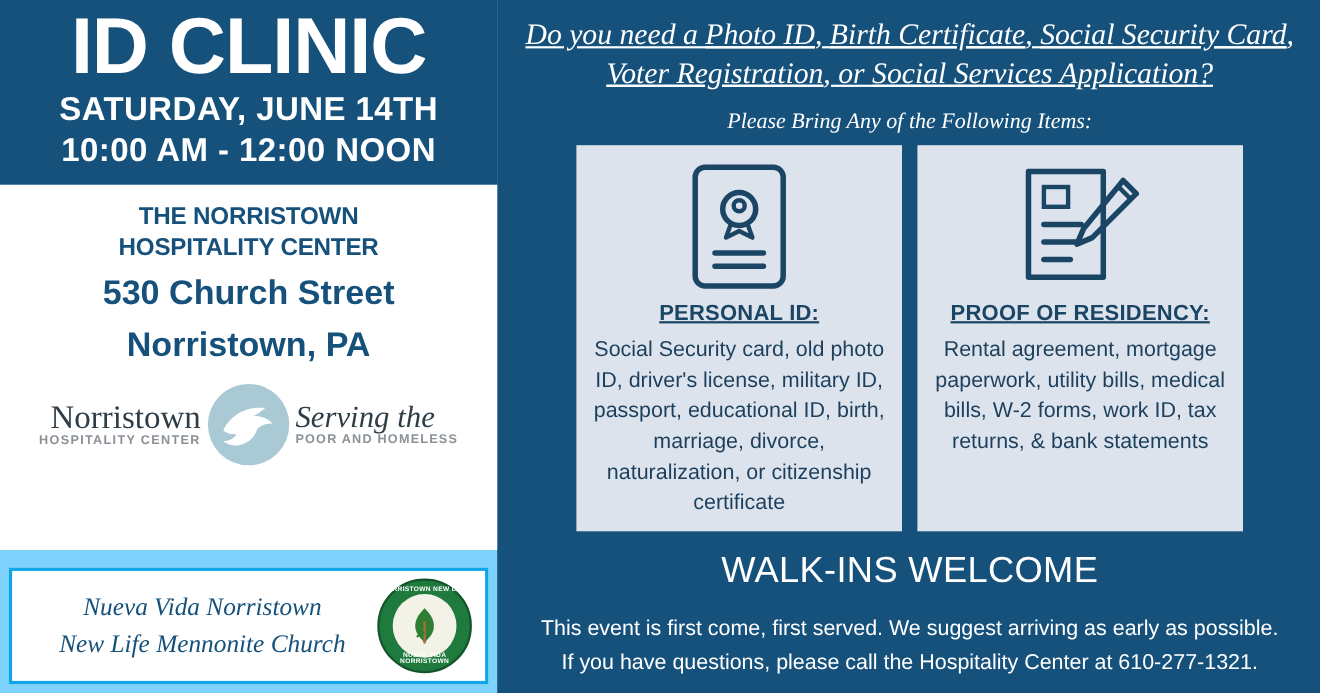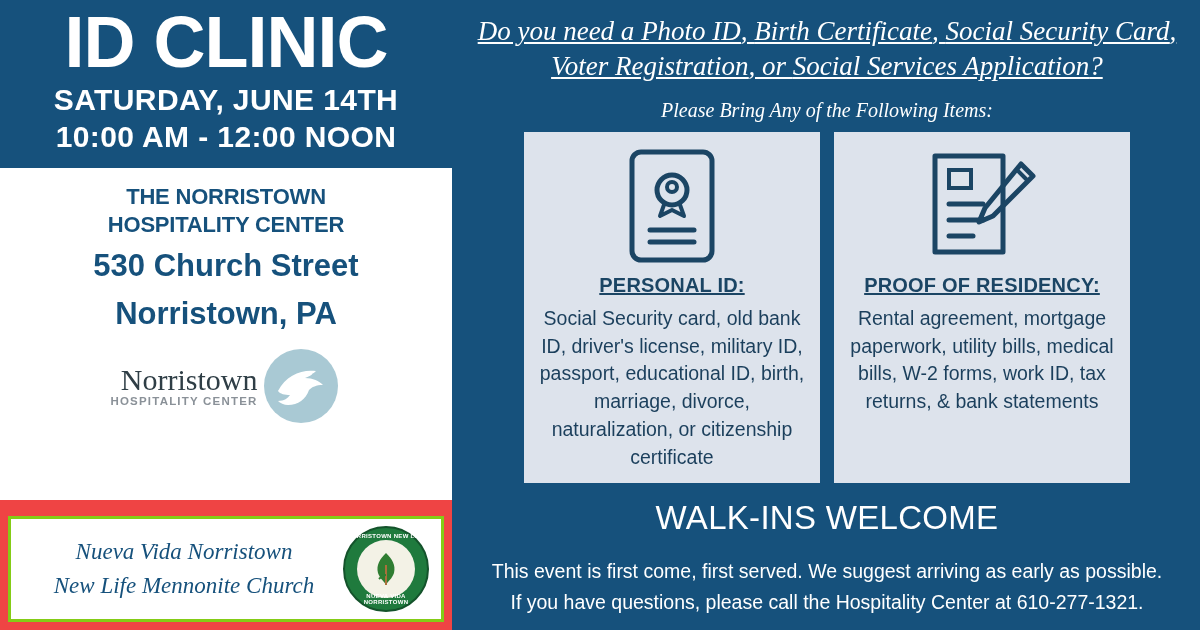--- a/index.html
+++ b/index.html
@@ -19,21 +19,21 @@
     height: 630px;
     background: #16517c;
     display: flex;
   }
 
   
   .left-col {
     width: 452px;
     height: 630px;
     position: relative;
-    background: #ef4444;
+    background: #7dd3fc;
     flex: 0 0 452px;
   }
   .left-header {
     background: #16517c;
     padding: 4px 10px 10px 10px;
     text-align: center;
     color: #ffffff;
   }
   .title-main {
     font-size: 72px;
@@ -143,21 +143,21 @@
   }
 
   
   .church-band {
     position: absolute;
     left: 8px;
     bottom: 8px;
     width: 436px;
     height: 106px;
     background: #ffffff;
-    border: 3px solid #84cc16;
+    border: 3px solid #0ea5e9;
     box-sizing: border-box;
     display: flex;
     align-items: center;
     padding: 0 8px;
   }
   .church-text {
     flex: 1;
     text-align: center;
     font-family: "Liberation Serif", serif;
     font-style: italic;
@@ -296,20 +296,24 @@
       <div class="logo-row">
         <div class="logo-left">
           <span class="lg-main">Norristown</span>
           <span class="lg-sub">HOSPITALITY CENTER</span>
         </div>
         <div class="logo-circle">
           <svg width="58" height="50" viewBox="0 0 58 50" aria-hidden="true">
             <path d="M6 30 C14 14, 30 8, 44 10 C40 14, 36 16, 33 17 C41 17, 47 20, 51 24 C44 24, 40 26, 37 29 C34 38, 26 44, 16 44 C12 44, 8 42, 6 40 C12 40, 16 37, 18 34 C13 34, 8 33, 6 30 Z" fill="#ffffff"></path>
             <circle cx="41.5" cy="13.5" r="1.3" fill="#a9c9d4"></circle>
           </svg>
+        </div>
+        <div class="logo-right">
+          <span class="lg-main">Serving the</span>
+          <span class="lg-sub">POOR AND HOMELESS</span>
         </div>
       </div>
     </div>
 
     <div class="church-band">
       <div class="church-text">
         <div>Nueva Vida Norristown</div>
         <div>New Life Mennonite Church</div>
       </div>
       <div class="church-seal">
@@ -341,21 +345,21 @@
           <svg width="96" height="120" viewBox="0 0 96 120" aria-hidden="true">
             <rect x="8" y="6" width="80" height="108" rx="9" fill="none" stroke="#1b4564" stroke-width="5"></rect>
             <circle cx="48" cy="44" r="15" fill="none" stroke="#1b4564" stroke-width="5"></circle>
             <circle cx="48" cy="41" r="5" fill="none" stroke="#1b4564" stroke-width="4"></circle>
             <path d="M41 56 L36 70 L48 64 L60 70 L55 56" fill="none" stroke="#1b4564" stroke-width="4" stroke-linejoin="round"></path>
             <line x1="26" y1="84" x2="70" y2="84" stroke="#1b4564" stroke-width="5" stroke-linecap="round"></line>
             <line x1="26" y1="96" x2="70" y2="96" stroke="#1b4564" stroke-width="5" stroke-linecap="round"></line>
           </svg>
         </div>
         <div class="card-title">PERSONAL ID:</div>
-        <div class="card-body">Social Security card, old bank ID, driver's license, military ID, passport, educational ID, birth, marriage, divorce, naturalization, or citizenship certificate</div>
+        <div class="card-body">Social Security card, old photo ID, driver's license, military ID, passport, educational ID, birth, marriage, divorce, naturalization, or citizenship certificate</div>
       </div>
 
       <div class="card">
         <div class="card-icon">
           <svg width="130" height="120" viewBox="0 0 130 120" aria-hidden="true">
             <path d="M18 10 L86 10 L86 106 L18 106 Z" fill="none" stroke="#1b4564" stroke-width="5" stroke-linejoin="round"></path>
             <rect x="32" y="24" width="22" height="18" fill="none" stroke="#1b4564" stroke-width="4"></rect>
             <line x1="32" y1="58" x2="66" y2="58" stroke="#1b4564" stroke-width="5" stroke-linecap="round"></line>
             <line x1="32" y1="74" x2="66" y2="74" stroke="#1b4564" stroke-width="5" stroke-linecap="round"></line>
             <line x1="32" y1="90" x2="56" y2="90" stroke="#1b4564" stroke-width="5" stroke-linecap="round"></line>

